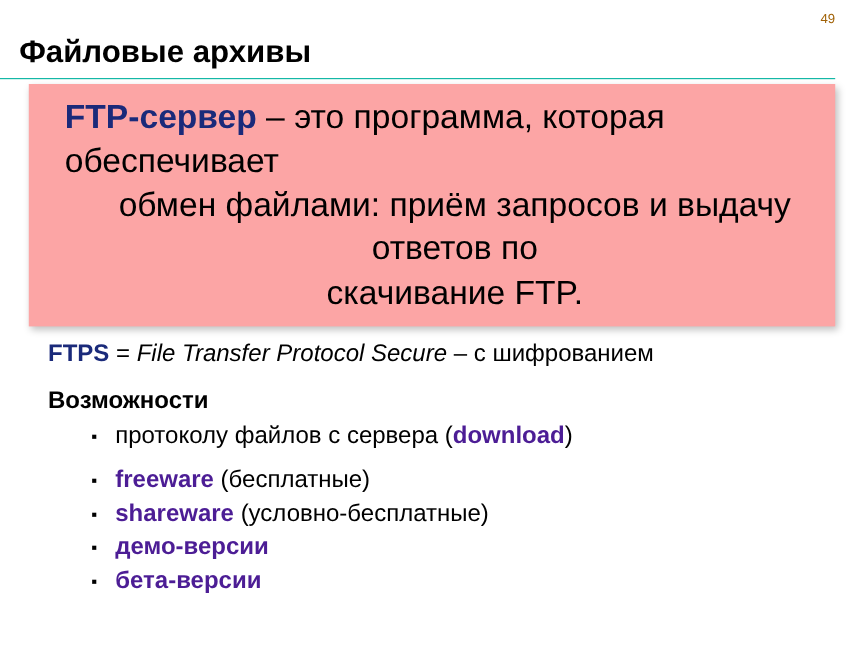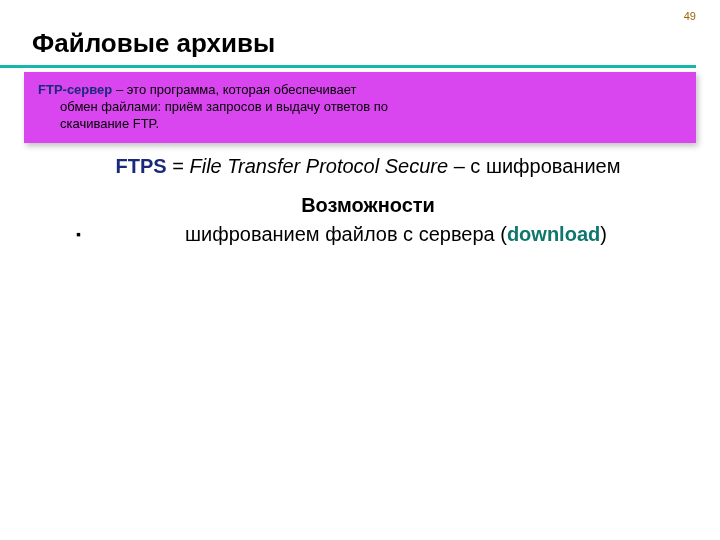--- a/index.html
+++ b/index.html
@@ -15,45 +15,45 @@
   .page-number {
     position: absolute;
     top: 10px;
     right: 24px;
     font-size: 11px;
     color: #a16207;
   }
   .title {
     font-size: 26px;
     font-weight: bold;
-    padding: 28px 0 6px 32px;
-    border-bottom: 3px solid #14b8a6;
+    padding: 28px 0 6px 16px;
+    border-bottom: 1px solid #14b8a6;
     margin: 0 24px 0 0;
   }
   .definition-box {
     margin: 4px 24px 10px 24px;
-    background: #d946ef;
-    padding: 10px 14px 10px 14px;
-    font-size: 13px;
+    background: #fca5a5;
+    padding: 10px 14px 10px 30px;
+    font-size: 28px;
     line-height: 1.3;
     box-shadow: 2px 3px 6px rgba(0,0,0,0.25);
   }
   .definition-box .indent {
     padding-left: 22px;
     display: block;
+    text-align: center;
   }
   .bold-blue {
     font-weight: bold;
     color: #1a2a7a;
   }
   .content {
     margin: 10px 24px 0 40px;
     font-size: 20px;
     line-height: 1.35;
-    text-align: center;
   }
   .ftps-line {
     margin-bottom: 4px;
   }
   .ftps-line .italic {
     font-style: italic;
   }
   .section-head {
     font-weight: bold;
     margin-top: 12px;
@@ -72,21 +72,21 @@
     content: "▪";
     position: absolute;
     left: 0;
     top: 0;
     font-size: 14px;
     line-height: 26px;
     color: #000;
   }
   .term {
     font-weight: bold;
-    color: #0f766e;
+    color: #4c1d95;
   }
 </style>
 </head>
 <body>
 
 <div class="page-number">49</div>
 
 <div class="title">Файловые архивы</div>
 
 <div class="definition-box">
@@ -97,18 +97,32 @@
 
 <div class="content">
 
   <div class="ftps-line">
     <span class="bold-blue">FTPS</span><span> = </span><span class="italic">File Transfer Protocol Secure</span><span> – с шифрованием</span>
   </div>
 
   <div class="section-head">Возможности</div>
   <ul class="bullets">
     <li>
-      <span>шифрованием файлов c сервера (</span><span class="term">download</span><span>)</span>
+      <span>протоколу файлов c сервера (</span><span class="term">download</span><span>)</span>
     </li>
   </ul>
 
+  <ul class="bullets">
+    <li>
+      <span class="term">freeware</span><span> (бесплатные)</span>
+    </li>
+    <li>
+      <span class="term">shareware</span><span> (условно-бесплатные)</span>
+    </li>
+    <li>
+      <span class="term">демо-версии</span>
+    </li>
+    <li>
+      <span class="term">бета-версии</span>
+    </li>
+  </ul>
 
 </div>
 
 </body></html>

